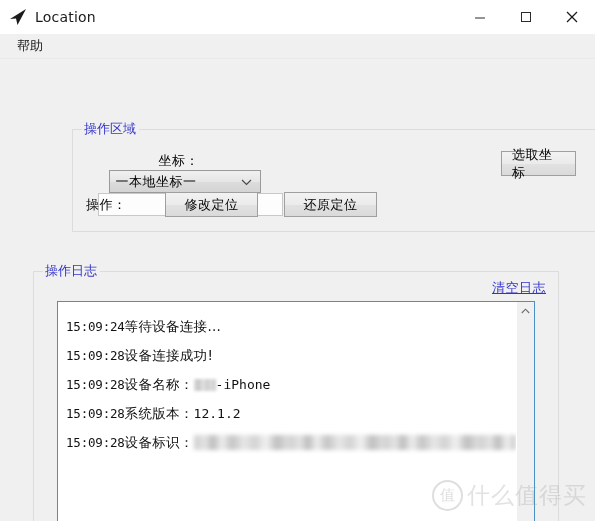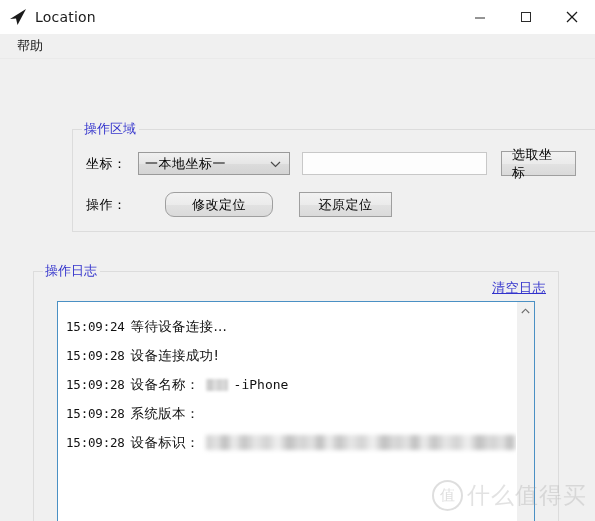--- a/index.html
+++ b/index.html
@@ -110,21 +110,21 @@
     width: 524px;
     height: 288px;
   }
 
   
   .row {
     position: absolute;
     display: flex;
     align-items: center;
   }
-  #row-coord { left: 13px; top: 22px; }
+  #row-coord { left: 13px; top: 22px; flex-direction: column; }
   #row-action { left: 13px; top: 62px; }
 
   .field-label {
     font-size: 13px;
     color: #000;
     width: 52px;
     flex: 0 0 auto;
     letter-spacing: .5px;
   }
 
@@ -184,21 +184,21 @@
     font-family: "DejaVu Sans", "Liberation Sans", sans-serif;
     padding: 0 10px;
   }
   #btn-pick-coord {
     position: absolute;
     left: 428px;
     top: 21px;
     width: 75px;
     height: 25px;
   }
-  #btn-modify { width: 108px; margin-left: 27px; border-radius: 9px; }
+  #btn-modify { width: 93px; margin-left: 27px; }
   #btn-restore { width: 93px; margin-left: 26px; }
 
   
   .checkbox-wrap {
     display: flex;
     align-items: center;
     margin-left: 0px;
   }
   .checkbox-box {
     width: 13px;
@@ -245,21 +245,20 @@
   }
   .log-line {
     font-family: "DejaVu Sans Mono", "Liberation Mono", monospace;
     font-size: 12.5px;
     color: #111;
     height: 29px;
     line-height: 29px;
     white-space: nowrap;
     display: flex;
     align-items: center;
-    gap: 6px;
   }
   .log-time {
     font-family: "DejaVu Sans Mono", "Liberation Mono", monospace;
     letter-spacing: -0.2px;
   }
   .log-msg {
     font-family: "DejaVu Sans", "Liberation Sans", sans-serif;
     font-size: 13.5px;
     letter-spacing: .3px;
   }
@@ -424,20 +423,21 @@
         <div class="log-line">
           <span class="log-time">15:09:28</span>
           <span class="log-msg">设备名称：</span>
           <span class="redacted small"></span>
           <span class="log-mono">-iPhone</span>
         </div>
 
         <div class="log-line">
           <span class="log-time">15:09:28</span>
           <span class="log-msg">系统版本：</span>
+          <span class="log-mono">12.1.2</span>
         </div>
 
         <div class="log-line">
           <span class="log-time">15:09:28</span>
           <span class="log-msg">设备标识：</span>
           <span class="redacted long"></span>
         </div>
 
       </div>
 

